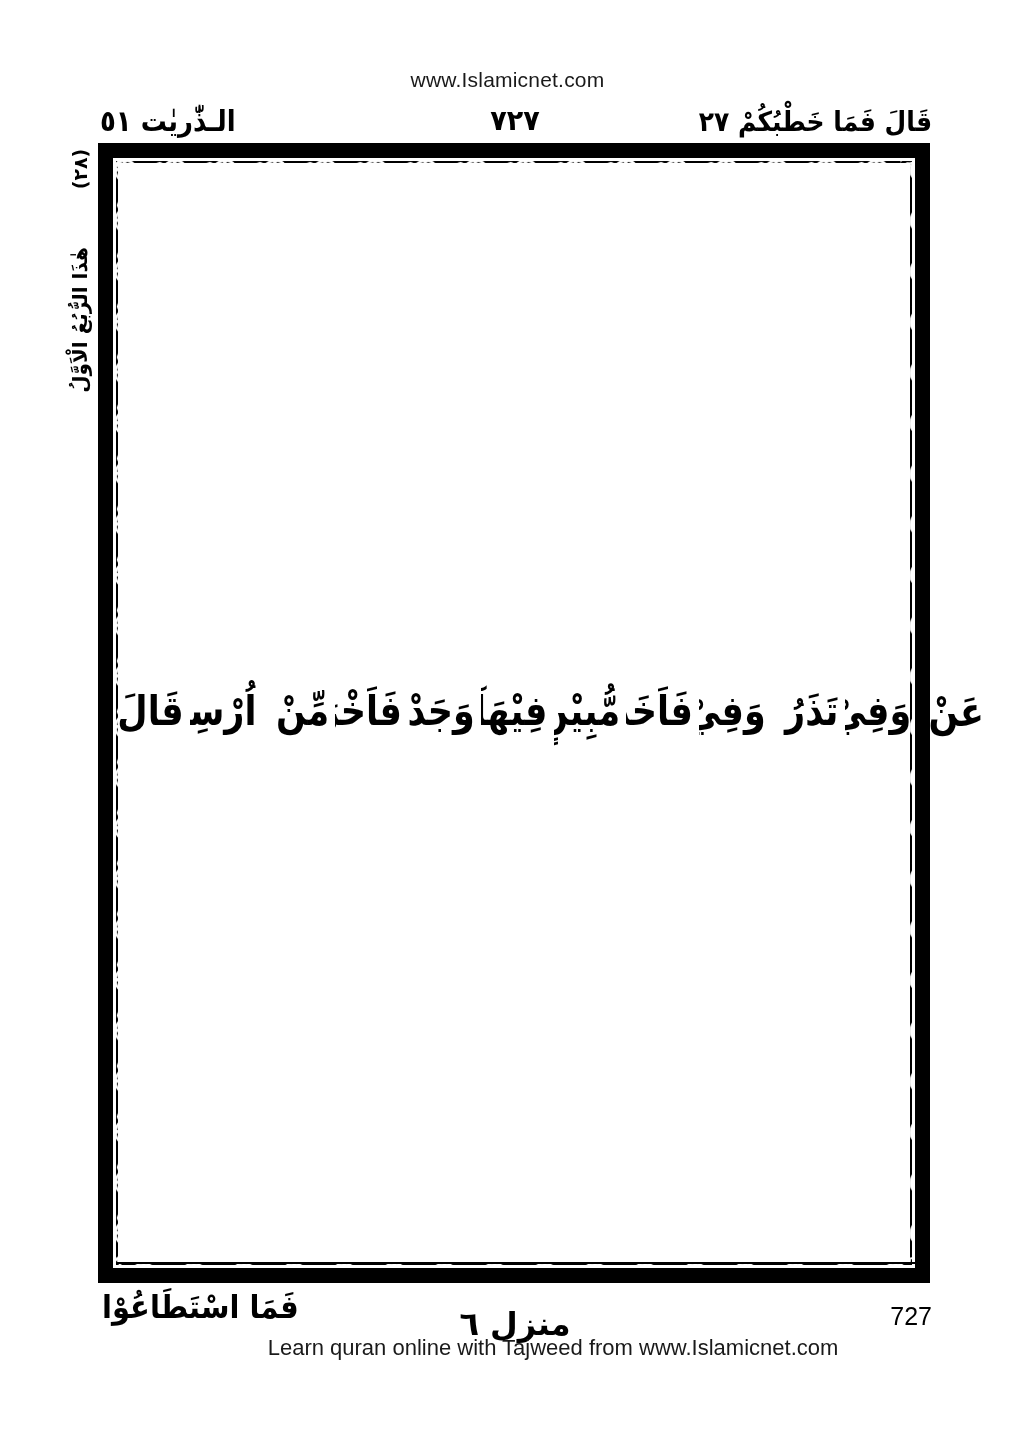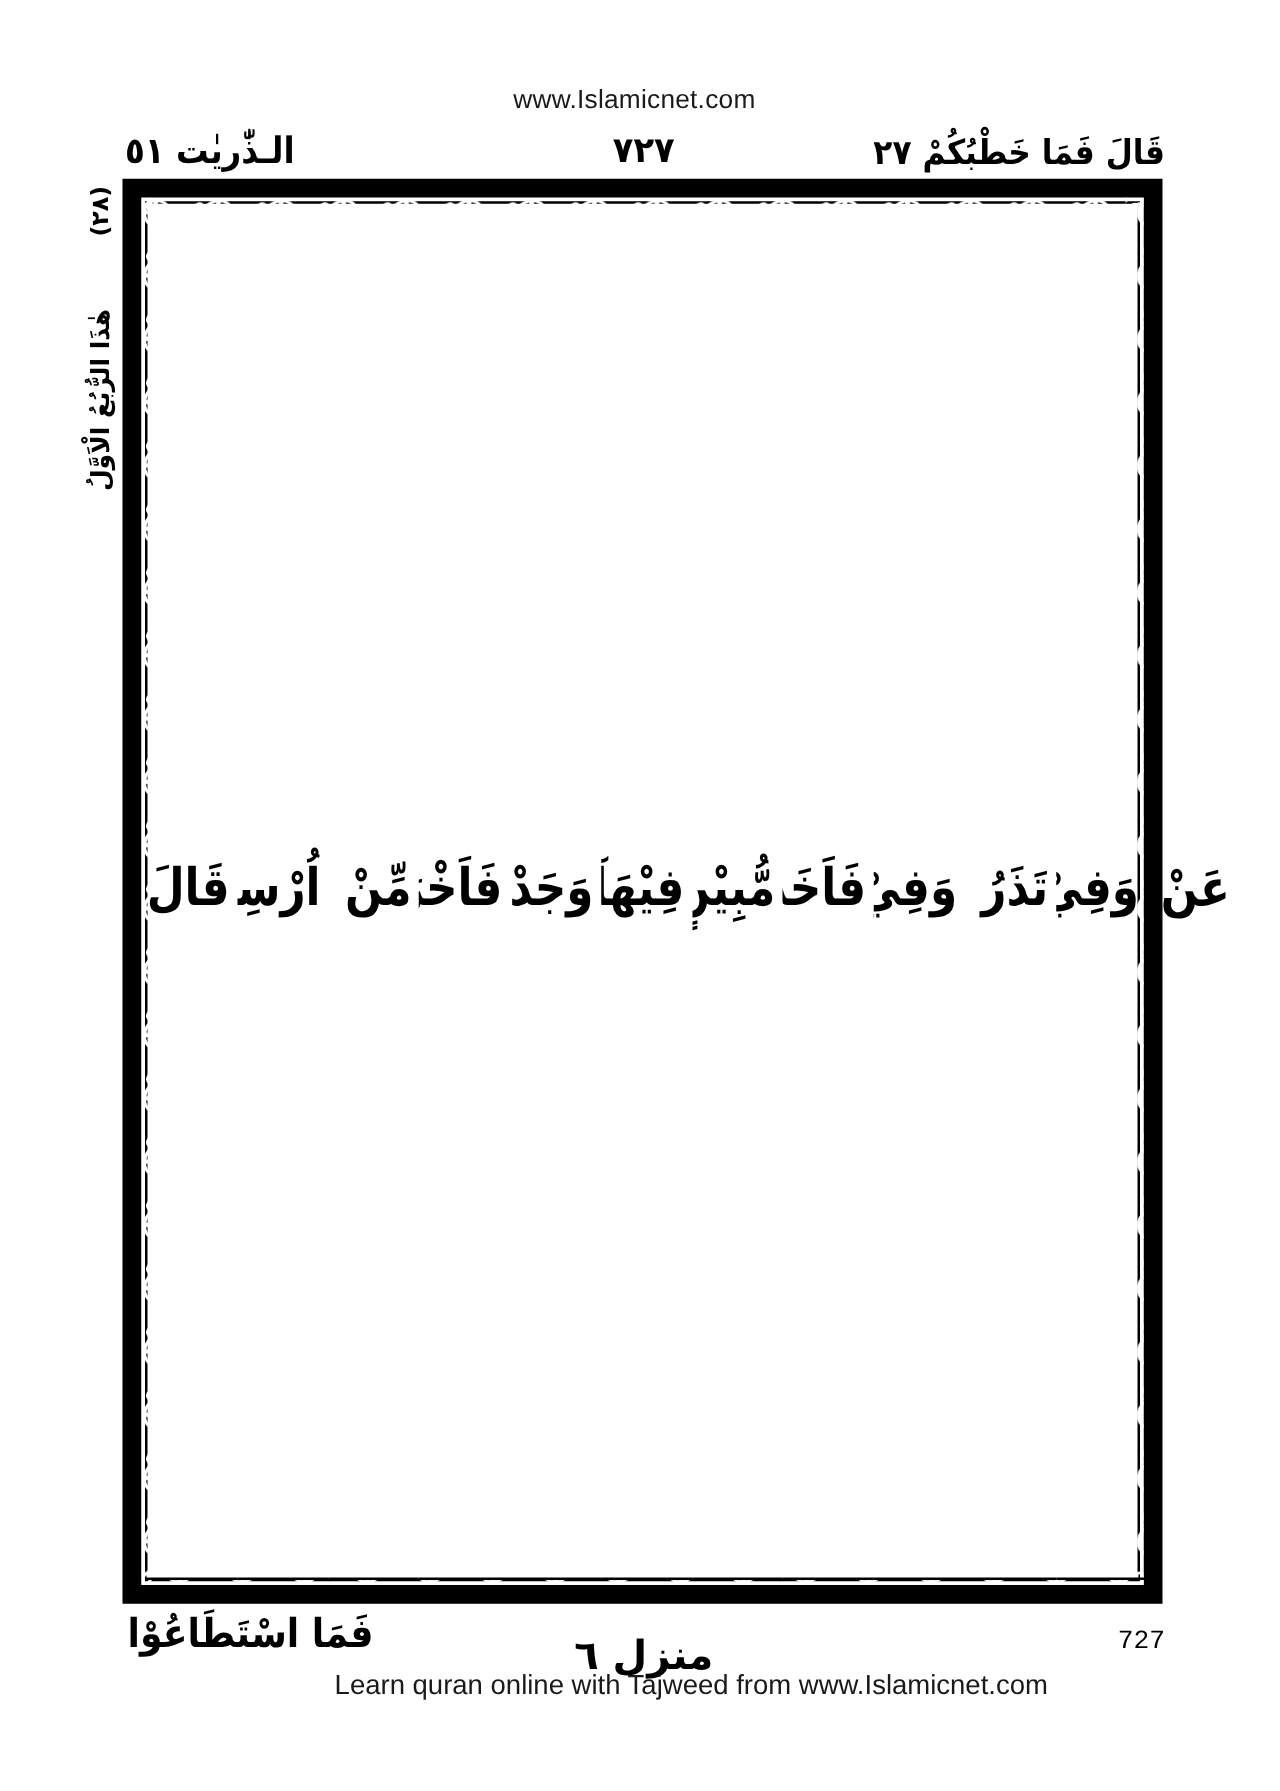--- a/index.html
+++ b/index.html
@@ -193,24 +193,24 @@
   }
   .ftr-center {
     left: 50%;
     transform: translateX(-50%);
     font-size: 32px;
     top: 17px;
   }
   .ftr-right {
     right: 6px;
     top: 14px;
-    font-size: 21px;
+    font-size: 25px;
     font-weight: 400;
     direction: ltr;
-    font-family: Liberation Mono, monospace;
+    font-family: Liberation Sans, sans-serif;
   }
 
   
   .bottom-caption {
     position: absolute;
     top: 1335px;
     left: 0;
     width: 1024px;
     text-align: center;
     font-size: 22px;

